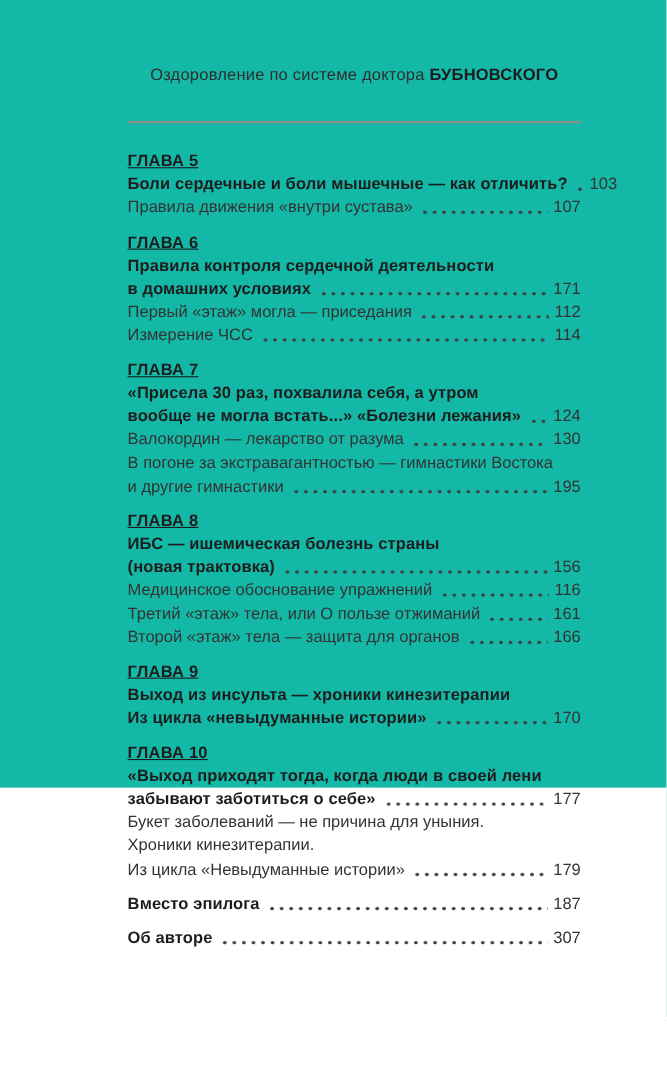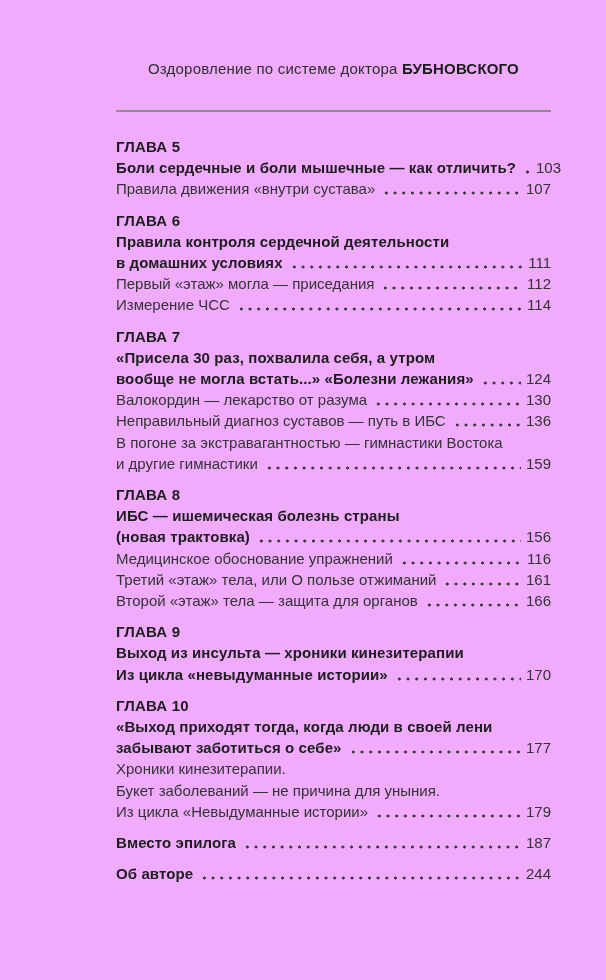--- a/index.html
+++ b/index.html
@@ -10,23 +10,23 @@
   body {
     width: 606px;
     height: 980px;
     overflow: hidden;
     font-family: "Liberation Sans", sans-serif;
     color: #333333;
   }
   .book-page {
     box-sizing: border-box;
     width: 606px;
-    height: 980px;
-    padding: 58px 55px 0 116px;
-    background: #f0abfc;
+    height: 716px;
+    padding: 58px 78px 0 116px;
+    background: #14b8a6;
   }
   .running-header {
     text-align: center;
     font-size: 15px;
     line-height: 22px;
     color: #2e2e2e;
     letter-spacing: 0.2px;
     white-space: nowrap;
   }
   .running-header .hdr-bold {
@@ -42,20 +42,21 @@
     margin-top: 24px;
     font-size: 15px;
     line-height: 21.2px;
   }
   .section { margin-top: 10px; }
   .section:first-child { margin-top: 0; }
   .chapter {
     font-weight: bold;
     color: #1d1d1d;
     letter-spacing: 0.2px;
+    text-decoration: underline;
   }
   .row { display: flex; }
   .row .txt {
     flex: 0 0 auto;
     white-space: pre;
   }
   .row.bold .txt {
     font-weight: bold;
     color: #1d1d1d;
     letter-spacing: 0.1px;
@@ -98,21 +99,21 @@
         </div>
       </div>
       <div class="section">
         <div class="chapter">ГЛАВА 6</div>
         <div class="row bold">
           <span class="txt">Правила контроля сердечной деятельности</span>
         </div>
         <div class="row bold">
           <span class="txt">в домашних условиях</span>
           <span class="leader"></span>
-          <span class="pgnum">111</span>
+          <span class="pgnum">171</span>
         </div>
         <div class="row">
           <span class="txt">Первый «этаж» могла — приседания</span>
           <span class="leader"></span>
           <span class="pgnum">112</span>
         </div>
         <div class="row">
           <span class="txt">Измерение ЧСС</span>
           <span class="leader"></span>
           <span class="pgnum">114</span>
@@ -127,31 +128,26 @@
           <span class="txt">вообще не могла встать...» «Болезни лежания»</span>
           <span class="leader"></span>
           <span class="pgnum">124</span>
         </div>
         <div class="row">
           <span class="txt">Валокордин — лекарство от разума</span>
           <span class="leader"></span>
           <span class="pgnum">130</span>
         </div>
         <div class="row">
-          <span class="txt">Неправильный диагноз суставов — путь в ИБС</span>
-          <span class="leader"></span>
-          <span class="pgnum">136</span>
-        </div>
-        <div class="row">
           <span class="txt">В погоне за экстравагантностью — гимнастики Востока</span>
         </div>
         <div class="row">
           <span class="txt">и другие гимнастики</span>
           <span class="leader"></span>
-          <span class="pgnum">159</span>
+          <span class="pgnum">195</span>
         </div>
       </div>
       <div class="section">
         <div class="chapter">ГЛАВА 8</div>
         <div class="row bold">
           <span class="txt">ИБС — ишемическая болезнь страны</span>
         </div>
         <div class="row bold">
           <span class="txt">(новая трактовка)</span>
           <span class="leader"></span>
@@ -188,39 +184,39 @@
         <div class="chapter">ГЛАВА 10</div>
         <div class="row bold">
           <span class="txt">«Выход приходят тогда, когда люди в своей лени</span>
         </div>
         <div class="row bold">
           <span class="txt">забывают заботиться о себе»</span>
           <span class="leader"></span>
           <span class="pgnum">177</span>
         </div>
         <div class="row">
+          <span class="txt">Букет заболеваний — не причина для уныния.</span>
+        </div>
+        <div class="row">
           <span class="txt">Хроники кинезитерапии.</span>
         </div>
         <div class="row">
-          <span class="txt">Букет заболеваний — не причина для уныния.</span>
-        </div>
-        <div class="row">
           <span class="txt">Из цикла «Невыдуманные истории»</span>
           <span class="leader"></span>
           <span class="pgnum">179</span>
         </div>
       </div>
       <div class="section">
         <div class="row bold">
           <span class="txt">Вместо эпилога</span>
           <span class="leader"></span>
           <span class="pgnum">187</span>
         </div>
       </div>
       <div class="section">
         <div class="row bold">
           <span class="txt">Об авторе</span>
           <span class="leader"></span>
-          <span class="pgnum">244</span>
+          <span class="pgnum">307</span>
         </div>
       </div>
     </div>
 </div>
 
 </body></html>

